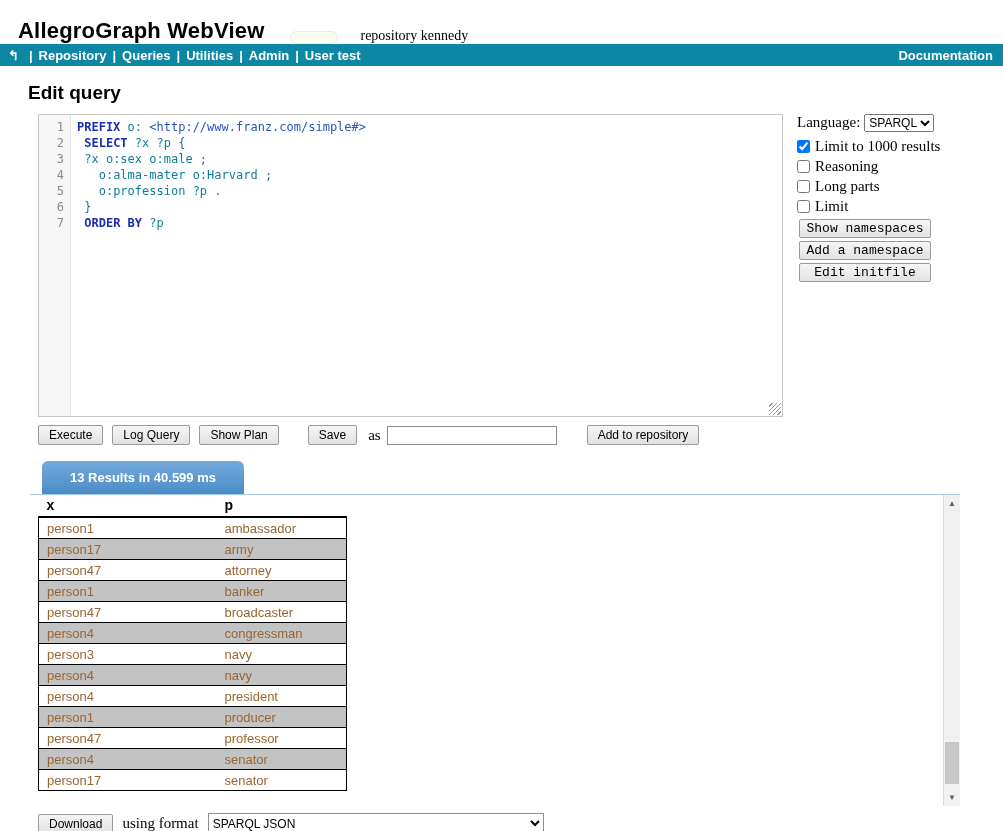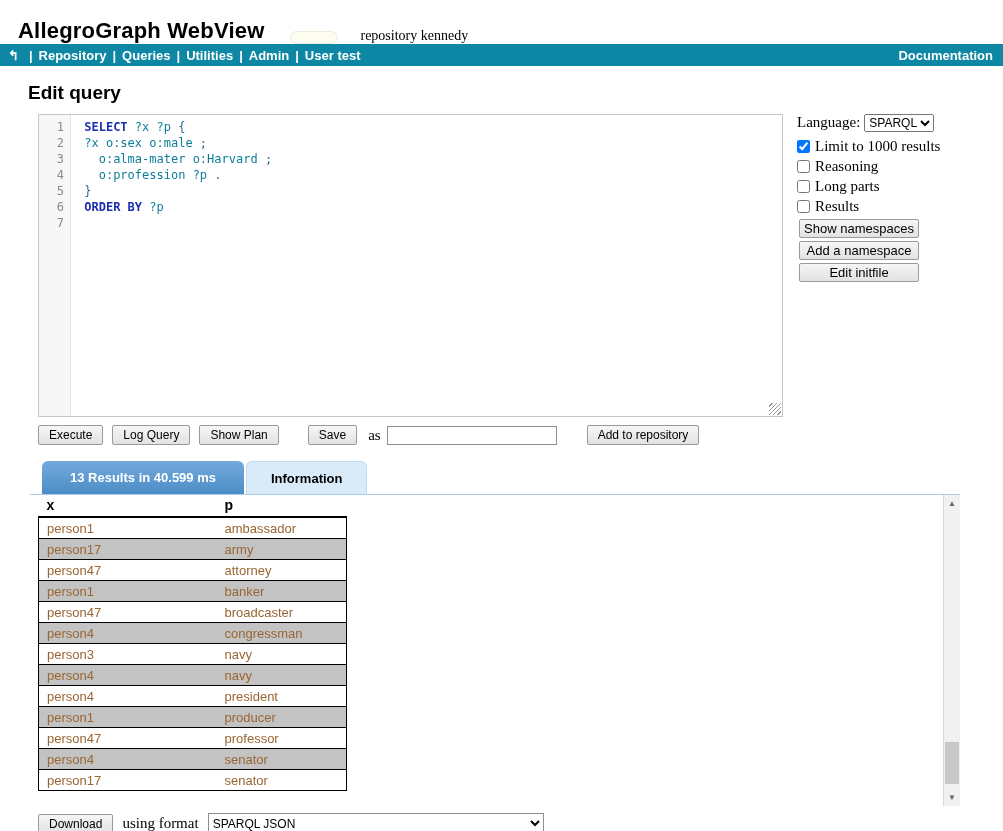--- a/index.html
+++ b/index.html
@@ -42,22 +42,22 @@
   .tk-pln { color: #2b6b8c; }
   .resize-handle { position: absolute; right: 1px; bottom: 1px; width: 12px; height: 12px;
     background: repeating-linear-gradient(135deg, transparent 0 2px, #9a9a9a 2px 3px); cursor: nwse-resize; }
   
   .options { width: 205px; margin-left: 14px; font-family: "Liberation Serif", serif; }
   .lang-row { font-size: 15px; margin-bottom: 4px; }
   .lang-row select { font-size: 12px; margin-left: 4px; }
   .cb-row { display: flex; align-items: center; font-size: 15px; line-height: 20px; cursor: pointer; }
   .cb-row input { margin-right: 5px; }
   .opt-buttons { margin-top: 2px; }
-  .opt-buttons button { display: block; width: 120px; margin: 3px 0 0 2px;
-    font-family: Liberation Sans, sans-serif; font-size: 13px; padding: 1px 4px;
+  .opt-buttons button { display: block; width: 132px; margin: 3px 0 0 2px;
+    font-family: Liberation Mono, monospace; font-size: 13px; padding: 1px 4px;
     background: linear-gradient(#f6f6f6, #e2e2e2); border: 1px solid #9a9a9a; border-radius: 2px; cursor: pointer; }
   .permalink { display: flex; align-items: center; margin-top: 5px; color: #1c1c8e;
     font-size: 15px; cursor: pointer; }
   .permalink svg { margin-right: 3px; }
   
   .toolbar { display: flex; align-items: center; margin: 8px 0 0 10px; }
   .toolbar button { font-family: "Liberation Sans", sans-serif; font-size: 12px; padding: 2px 10px;
     background: linear-gradient(#f6f6f6, #e2e2e2); border: 1px solid #9a9a9a; border-radius: 2px;
     margin-right: 9px; cursor: pointer; }
   .btn-save { margin-left: 20px; }
@@ -133,20 +133,21 @@
       <div class="gutter" id="gutter">
           <div>1</div>
           <div>2</div>
           <div>3</div>
           <div>4</div>
           <div>5</div>
           <div>6</div>
           <div>7</div>
         </div>
       <div class="code" id="code">
+          <div class="line"><span class="tk-kw">PREFIX</span><span class="tk-pln"> </span><span class="tk-atom">o:</span><span class="tk-pln"> </span><span class="tk-url">&lt;http://www.franz.com/simple#&gt;</span></div>
           <div class="line"><span class="tk-pln"> </span><span class="tk-kw">SELECT</span><span class="tk-pln"> </span><span class="tk-var">?x</span><span class="tk-pln"> </span><span class="tk-var">?p</span><span class="tk-pln"> {</span></div>
           <div class="line"><span class="tk-pln"> </span><span class="tk-var">?x</span><span class="tk-pln"> </span><span class="tk-atom">o:sex</span><span class="tk-pln"> </span><span class="tk-atom">o:male</span><span class="tk-pln"> ;</span></div>
           <div class="line"><span class="tk-pln">   </span><span class="tk-atom">o:alma-mater</span><span class="tk-pln"> </span><span class="tk-atom">o:Harvard</span><span class="tk-pln"> ;</span></div>
           <div class="line"><span class="tk-pln">   </span><span class="tk-atom">o:profession</span><span class="tk-pln"> </span><span class="tk-var">?p</span><span class="tk-pln"> .</span></div>
           <div class="line"><span class="tk-pln"> }</span></div>
           <div class="line"><span class="tk-pln"> </span><span class="tk-kw">ORDER BY</span><span class="tk-pln"> </span><span class="tk-var">?p</span></div>
         </div>
       <div class="resize-handle"></div>
     </div>
 
@@ -162,21 +163,21 @@
           <label class="cb-row">
             <input type="checkbox" style="">
             <span>Reasoning</span>
           </label>
           <label class="cb-row">
             <input type="checkbox" style="">
             <span>Long parts</span>
           </label>
           <label class="cb-row">
             <input type="checkbox" style="">
-            <span>Results</span>
+            <span>Limit</span>
           </label>
         </div>
       <div class="opt-buttons" id="opt-buttons">
           <button>Show namespaces</button>
           <button>Add a namespace</button>
           <button>Edit initfile</button>
         </div>
     </aside>
   </div>
 
@@ -185,21 +186,20 @@
     <button>Log Query</button>
     <button>Show Plan</button>
     <button class="btn-save">Save</button>
     <span class="as-label">as</span>
     <input class="save-input" value="" style="">
     <button class="btn-addrepo">Add to repository</button>
   </div>
 
   <div class="tabs">
     <div class="tab tab-active">13 Results in 40.599 ms</div>
-    <div class="tab tab-inactive">Information</div>
   </div>
 
   <div class="results-panel">
     <table>
       <thead>
           <tr id="thead-row">
             <th class="col-x">x</th>
             <th class="col-p">p</th>
           </tr>
         </thead>

